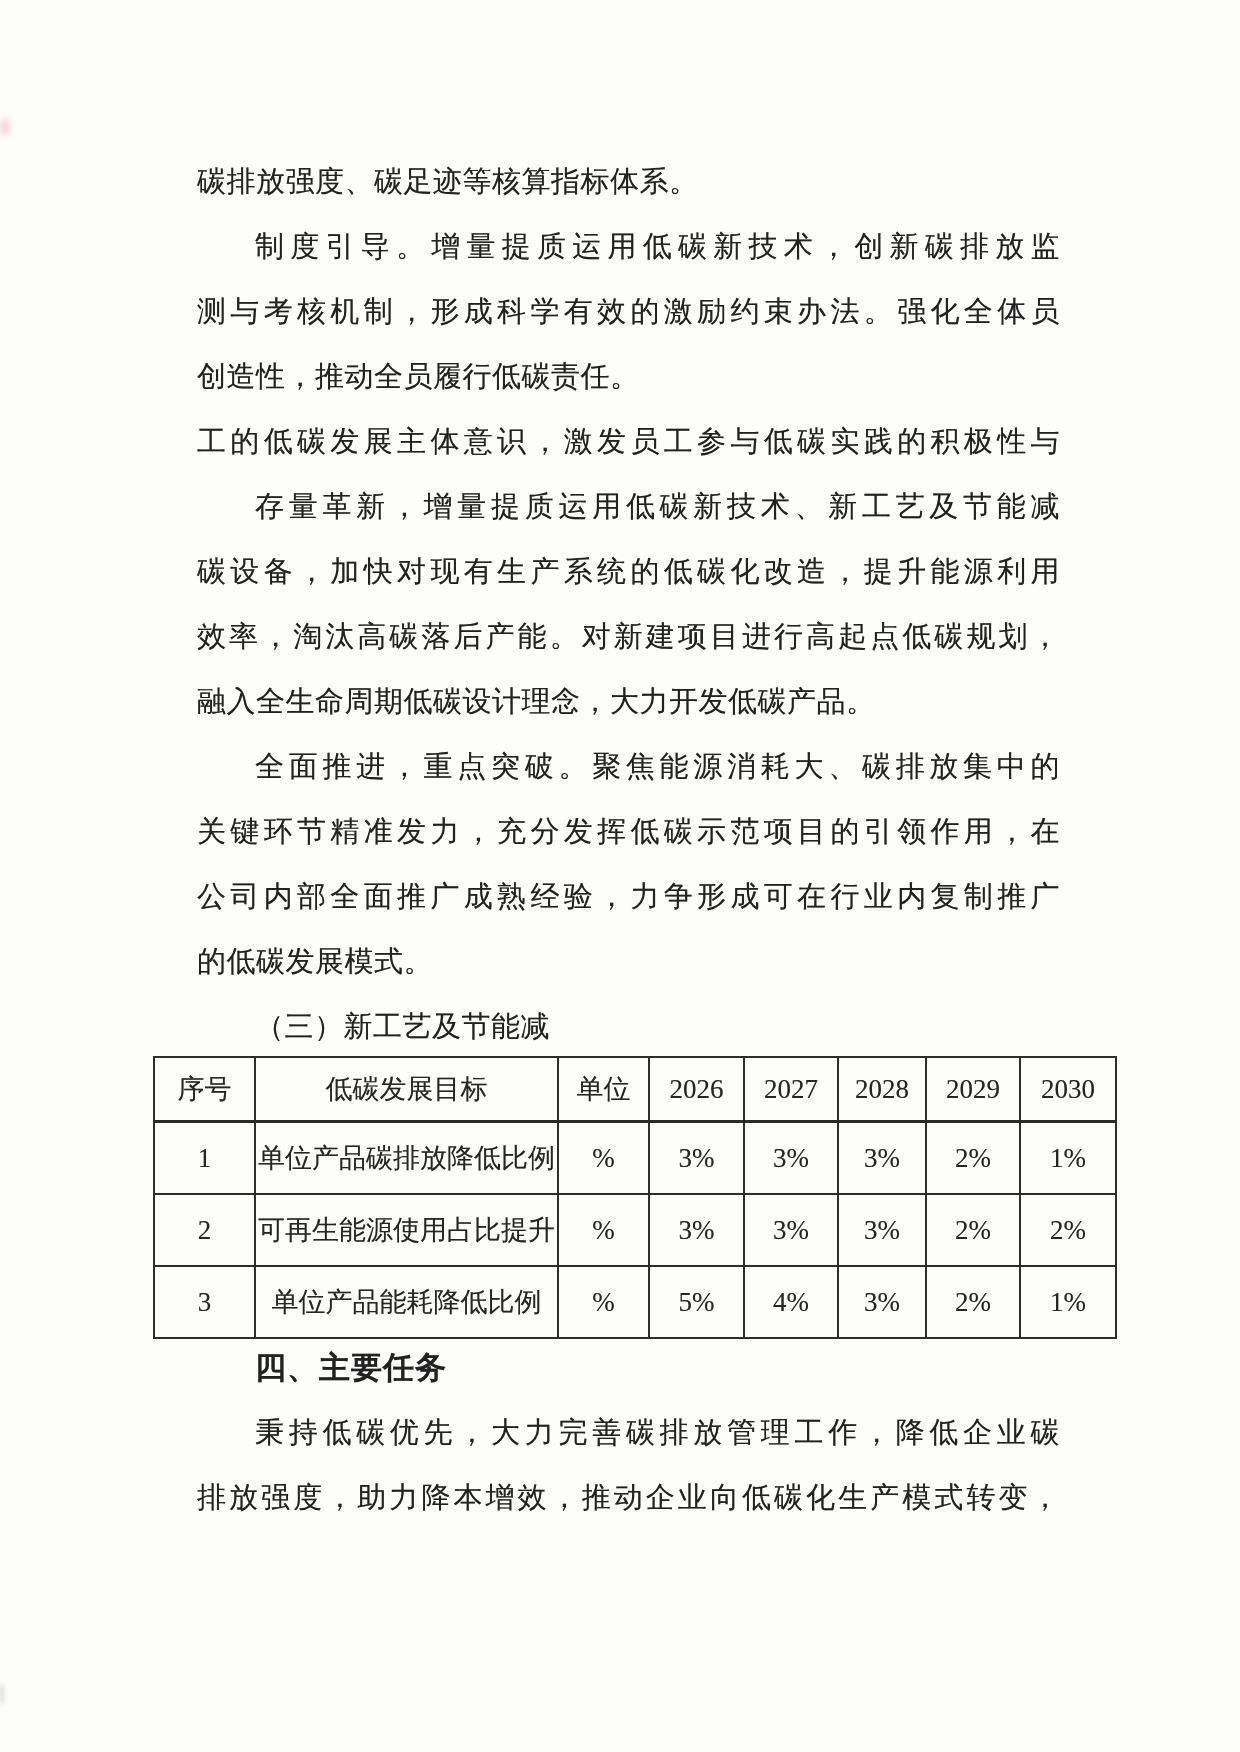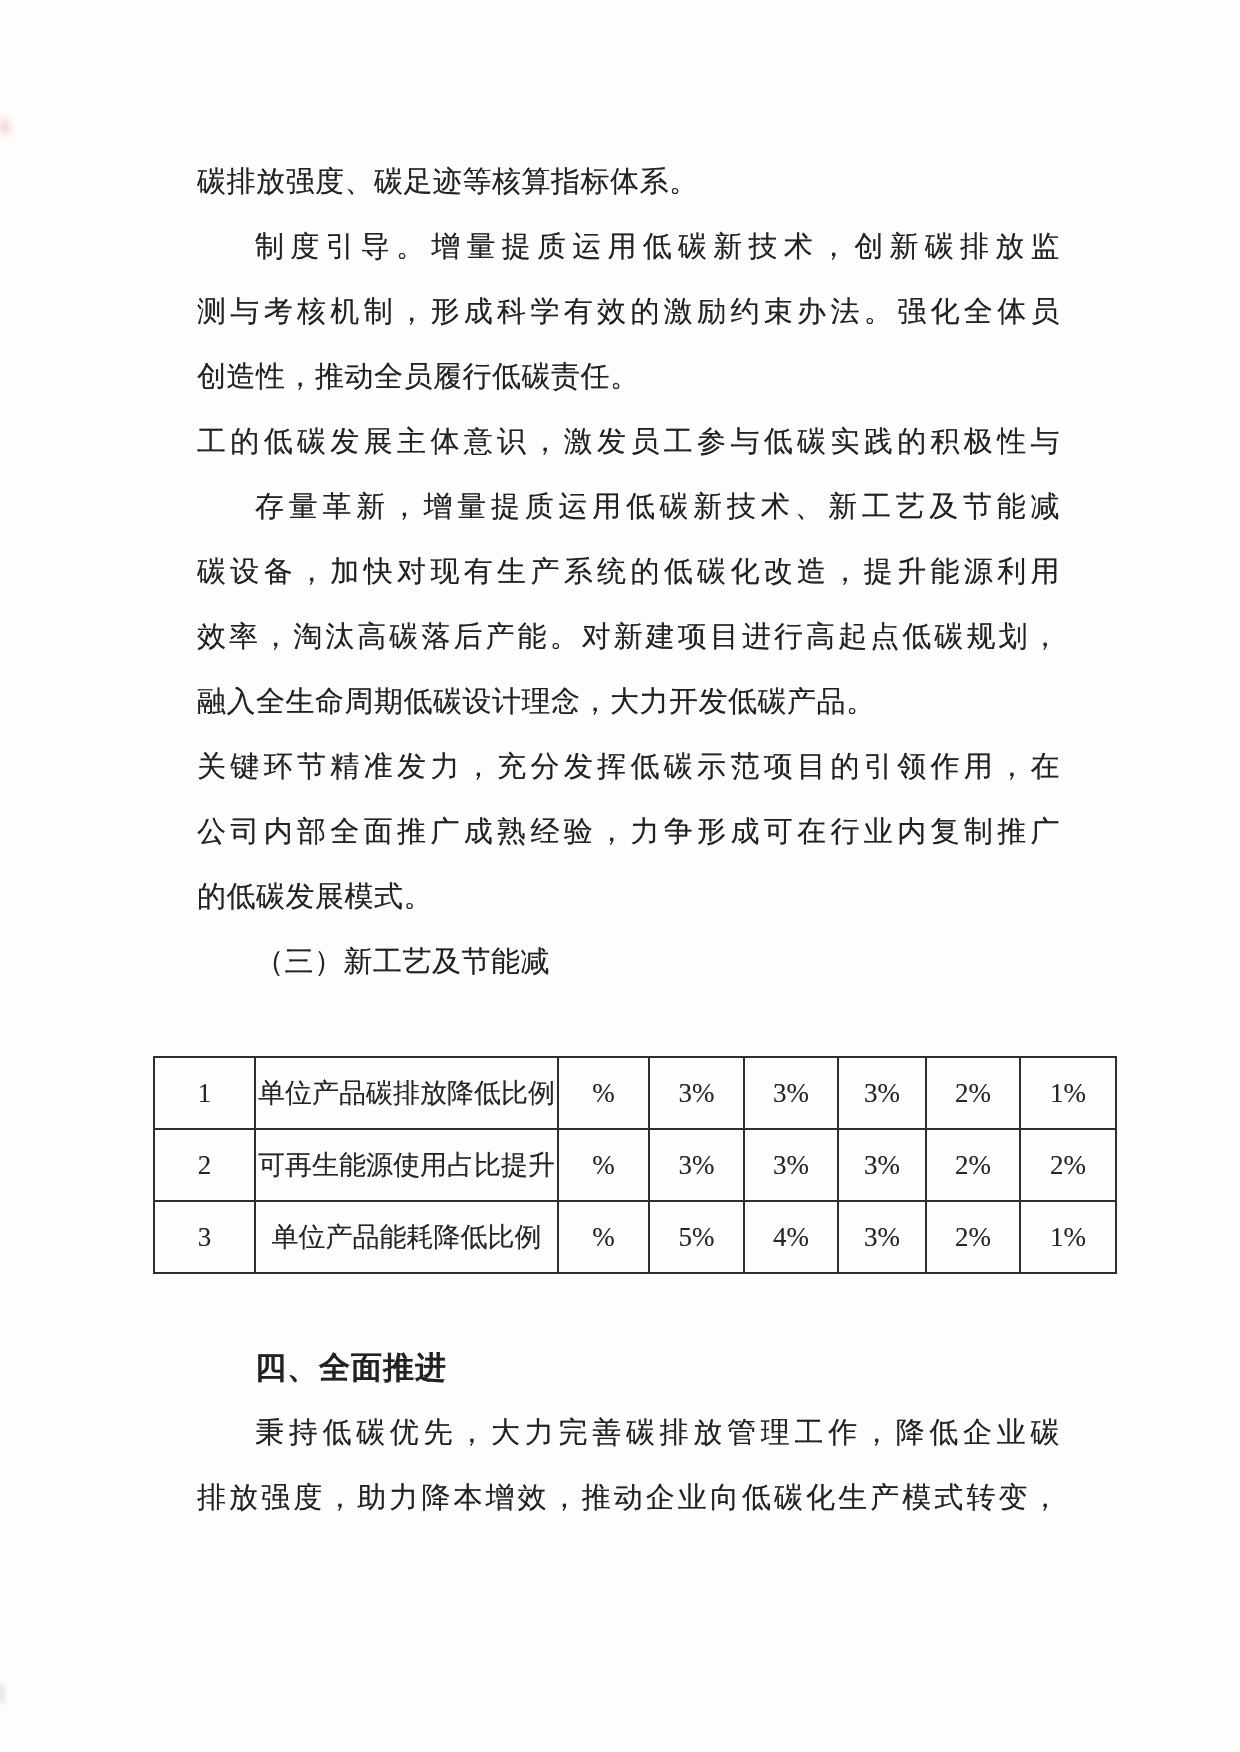--- a/index.html
+++ b/index.html
@@ -65,38 +65,49 @@
   <div class="tb" id="blockA">
     <div class="line">碳排放强度、碳足迹等核算指标体系。</div>
     <div class="line in j">制度引导。增量提质运用低碳新技术，创新碳排放监</div>
     <div class="line j">测与考核机制，形成科学有效的激励约束办法。强化全体员</div>
     <div class="line">创造性，推动全员履行低碳责任。</div>
     <div class="line j">工的低碳发展主体意识，激发员工参与低碳实践的积极性与</div>
     <div class="line in j">存量革新，增量提质运用低碳新技术、新工艺及节能减</div>
     <div class="line j">碳设备，加快对现有生产系统的低碳化改造，提升能源利用</div>
     <div class="line j">效率，淘汰高碳落后产能。对新建项目进行高起点低碳规划，</div>
     <div class="line">融入全生命周期低碳设计理念，大力开发低碳产品。</div>
+    <div class="line in j">全面推进，重点突破。聚焦能源消耗大、碳排放集中的</div>
     <div class="line j">关键环节精准发力，充分发挥低碳示范项目的引领作用，在</div>
     <div class="line j">公司内部全面推广成熟经验，力争形成可在行业内复制推广</div>
     <div class="line">的低碳发展模式。</div>
     <div class="line in">（三）新工艺及节能减</div>
   </div>
 
   <table class="targets">
     <colgroup>
       <col style="width:101px">
         <col style="width:303px">
         <col style="width:91px">
         <col style="width:95px">
       <col style="width:94px">
         <col style="width:88px">
         <col style="width:94px">
         <col style="width:96px">
     </colgroup>
     <tbody>
+        <tr class="hrow">
+      <th>序号</th>
+      <th>低碳发展目标</th>
+      <th>单位</th>
+      <th>2026</th>
+      <th>2027</th>
+      <th>2028</th>
+      <th>2029</th>
+      <th>2030</th>
+    </tr>
     <tr class="drow">
       <td>1</td>
       <td>单位产品碳排放降低比例</td>
       <td>%</td>
       <td>3%</td>
       <td>3%</td>
       <td>3%</td>
       <td>2%</td>
       <td>1%</td>
     </tr>
@@ -117,18 +128,18 @@
       <td>5%</td>
       <td>4%</td>
       <td>3%</td>
       <td>2%</td>
       <td>1%</td>
     </tr>
   </tbody>
     </table>
 
   <div class="tb" id="blockB">
-    <div class="line in bold">四、全面推进</div>
+    <div class="line in bold">四、主要任务</div>
     <div class="line in j">秉持低碳优先，大力完善碳排放管理工作，降低企业碳</div>
     <div class="line j">排放强度，助力降本增效，推动企业向低碳化生产模式转变，</div>
   </div>
 
 </div>
 
 </body></html>

